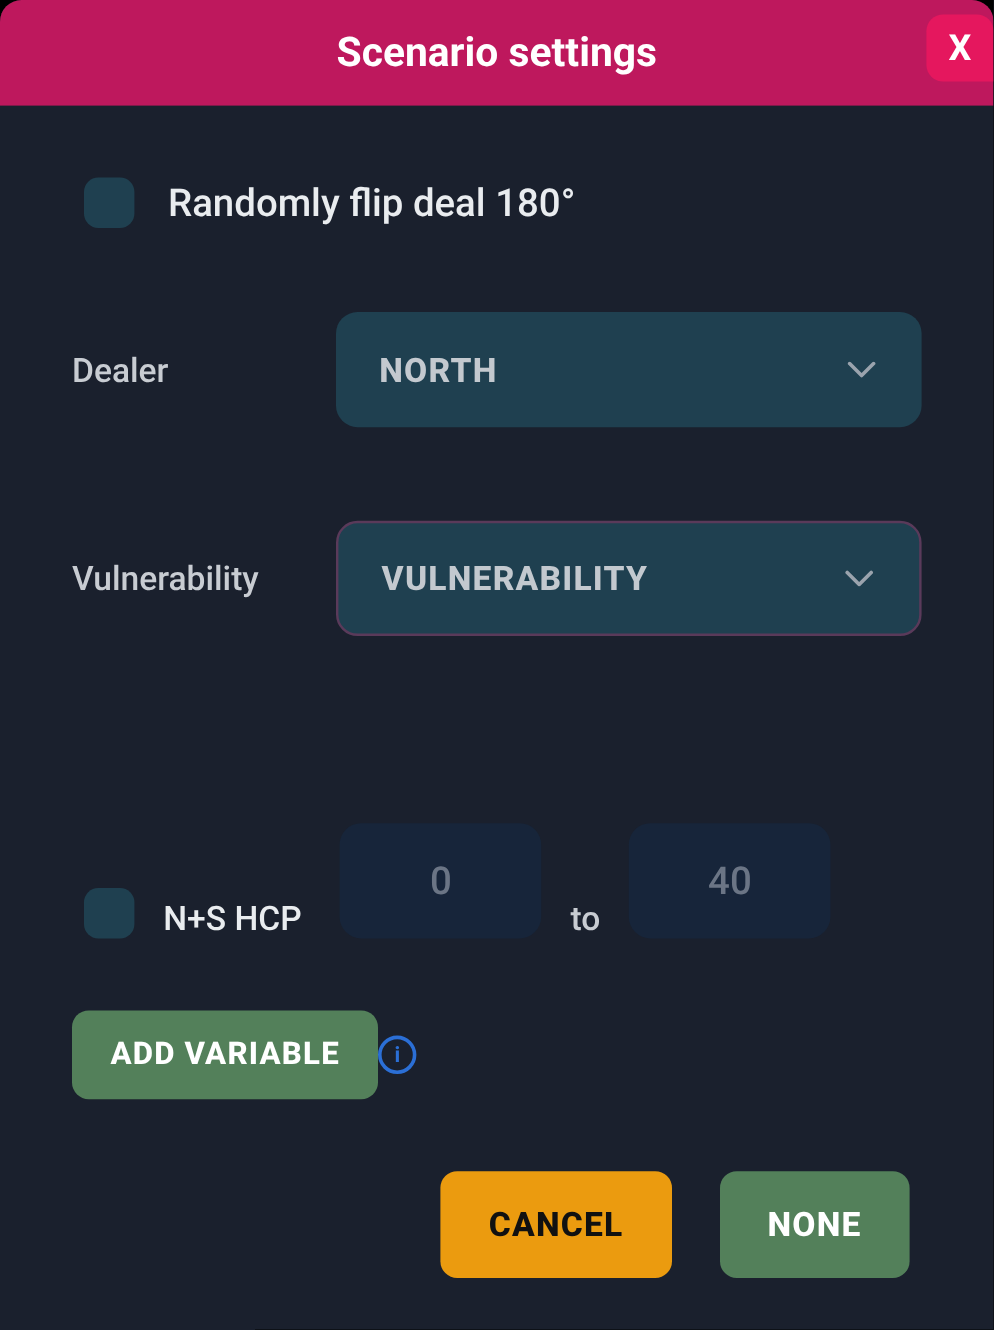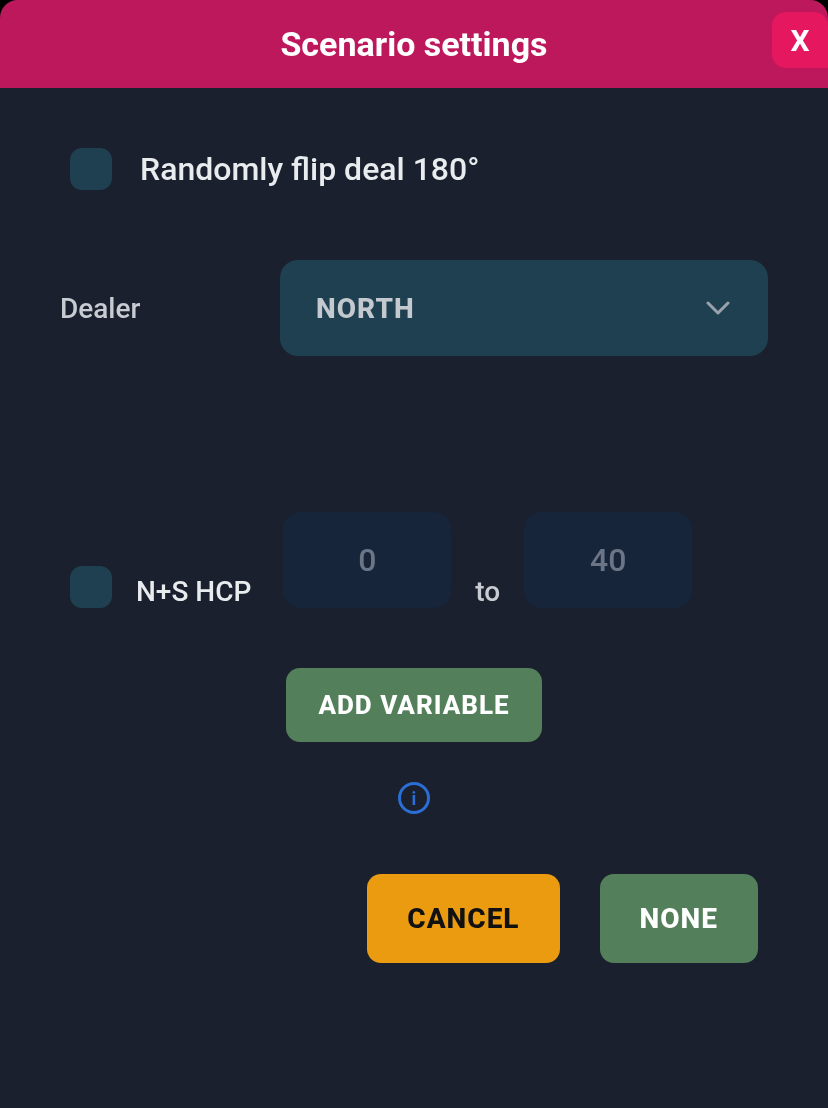--- a/index.html
+++ b/index.html
@@ -148,23 +148,21 @@
       font-weight: 500;
     }
     .hcp-to {
       color: #c8ccd2;
       font-size: 28px;
       font-weight: 500;
     }
     .add-variable-row {
       display: flex;
       align-items: center;
-      gap: 40px;
       margin-bottom: 60px;
-      flex-direction: column;
     }
     .add-variable-button {
       background: #53805a;
       border: none;
       border-radius: 14px;
       padding: 22px 32px;
       color: #fff;
       font-size: 26px;
       font-weight: 800;
       letter-spacing: 1px;
@@ -235,20 +233,31 @@
       <div class="select">
         <span class="select-value">NORTH</span>
         <span class="chevron">
           <svg viewBox="0 0 24 14" fill="none">
               <path d="M2 2 L12 12 L22 2" stroke="#9aa3ad" stroke-width="3" stroke-linecap="round" stroke-linejoin="round"></path>
             </svg>
         </span>
       </div>
     </div>
 
+    <div class="form-row">
+      <div class="form-label">Vulnerability</div>
+      <div class="select outlined">
+        <span class="select-value">VULNERABILITY</span>
+        <span class="chevron">
+          <svg viewBox="0 0 24 14" fill="none">
+              <path d="M2 2 L12 12 L22 2" stroke="#9aa3ad" stroke-width="3" stroke-linecap="round" stroke-linejoin="round"></path>
+            </svg>
+        </span>
+      </div>
+    </div>
 
     <div class="form-row">
     </div>
 
     <div class="hcp-row">
       <div class="checkbox"></div>
       <div class="hcp-label">N+S HCP</div>
       <input class="hcp-input" placeholder="0" style="">
       <div class="hcp-to">to</div>
       <input class="hcp-input" placeholder="40" style="">

